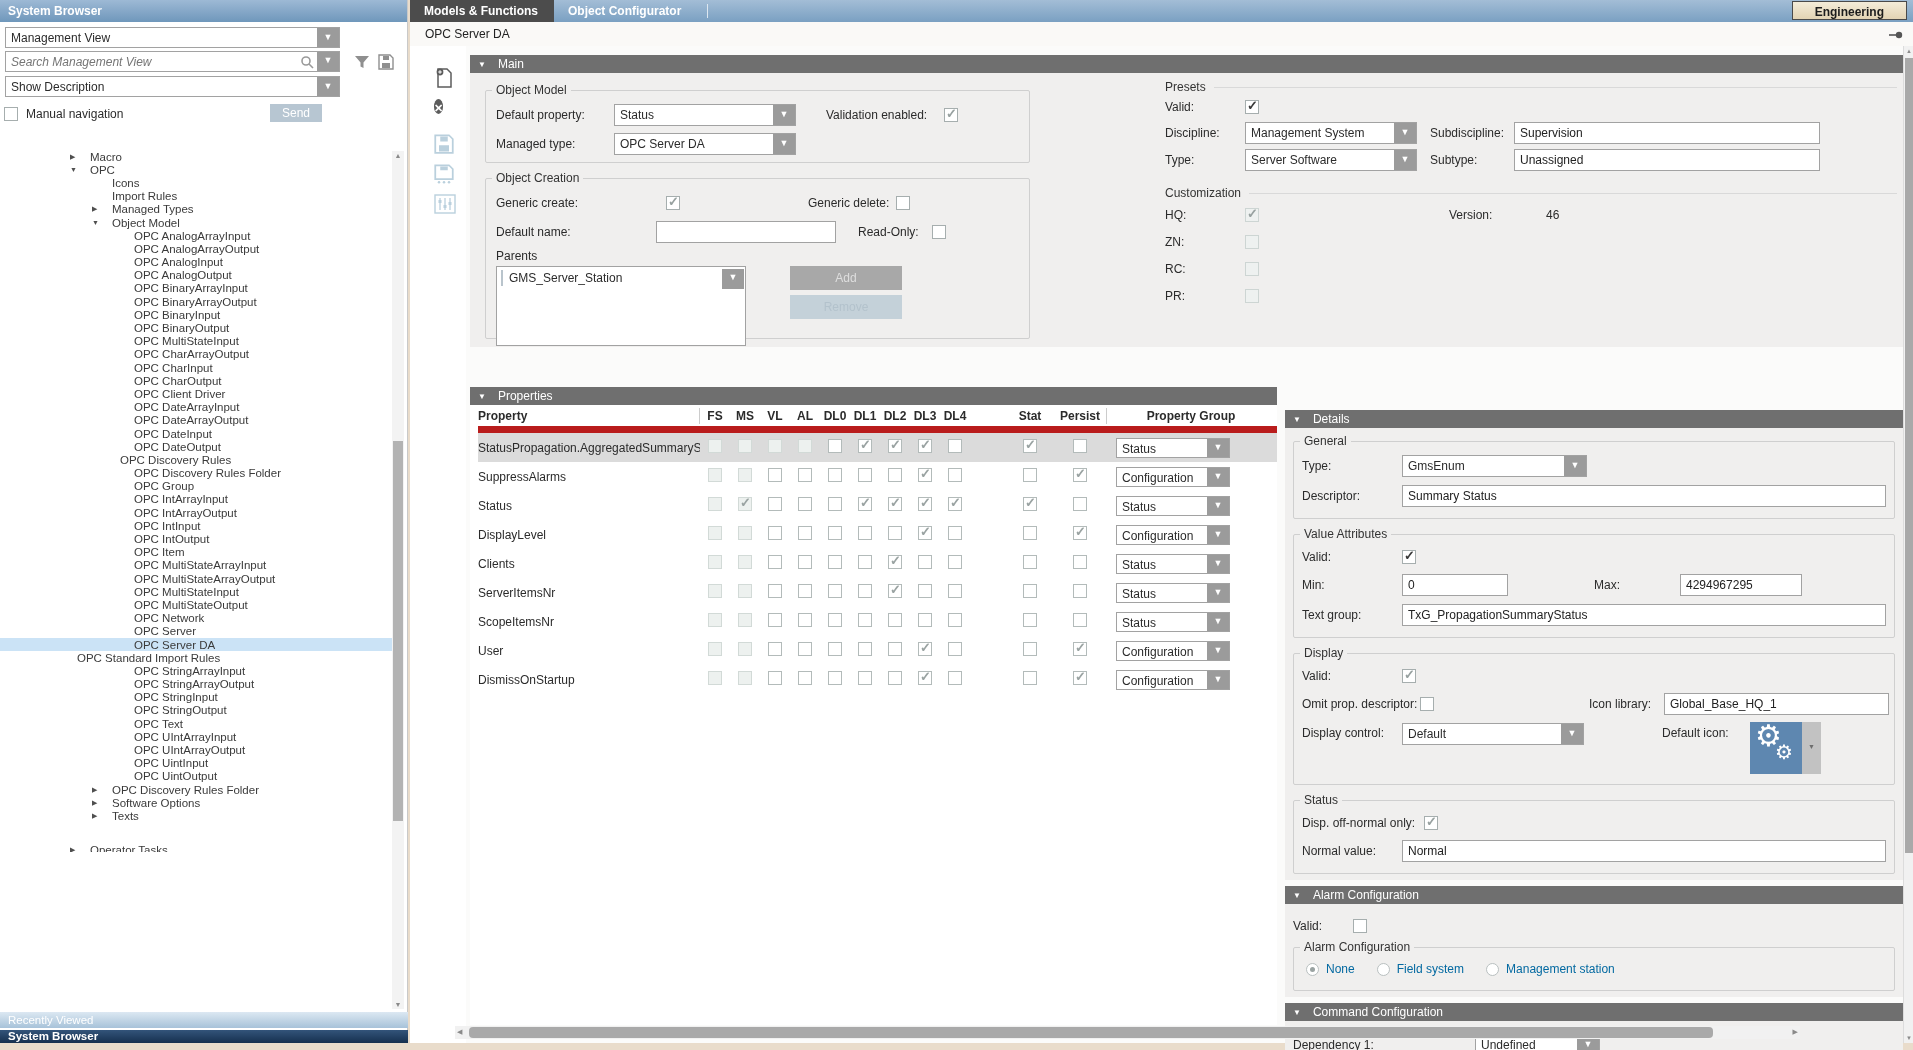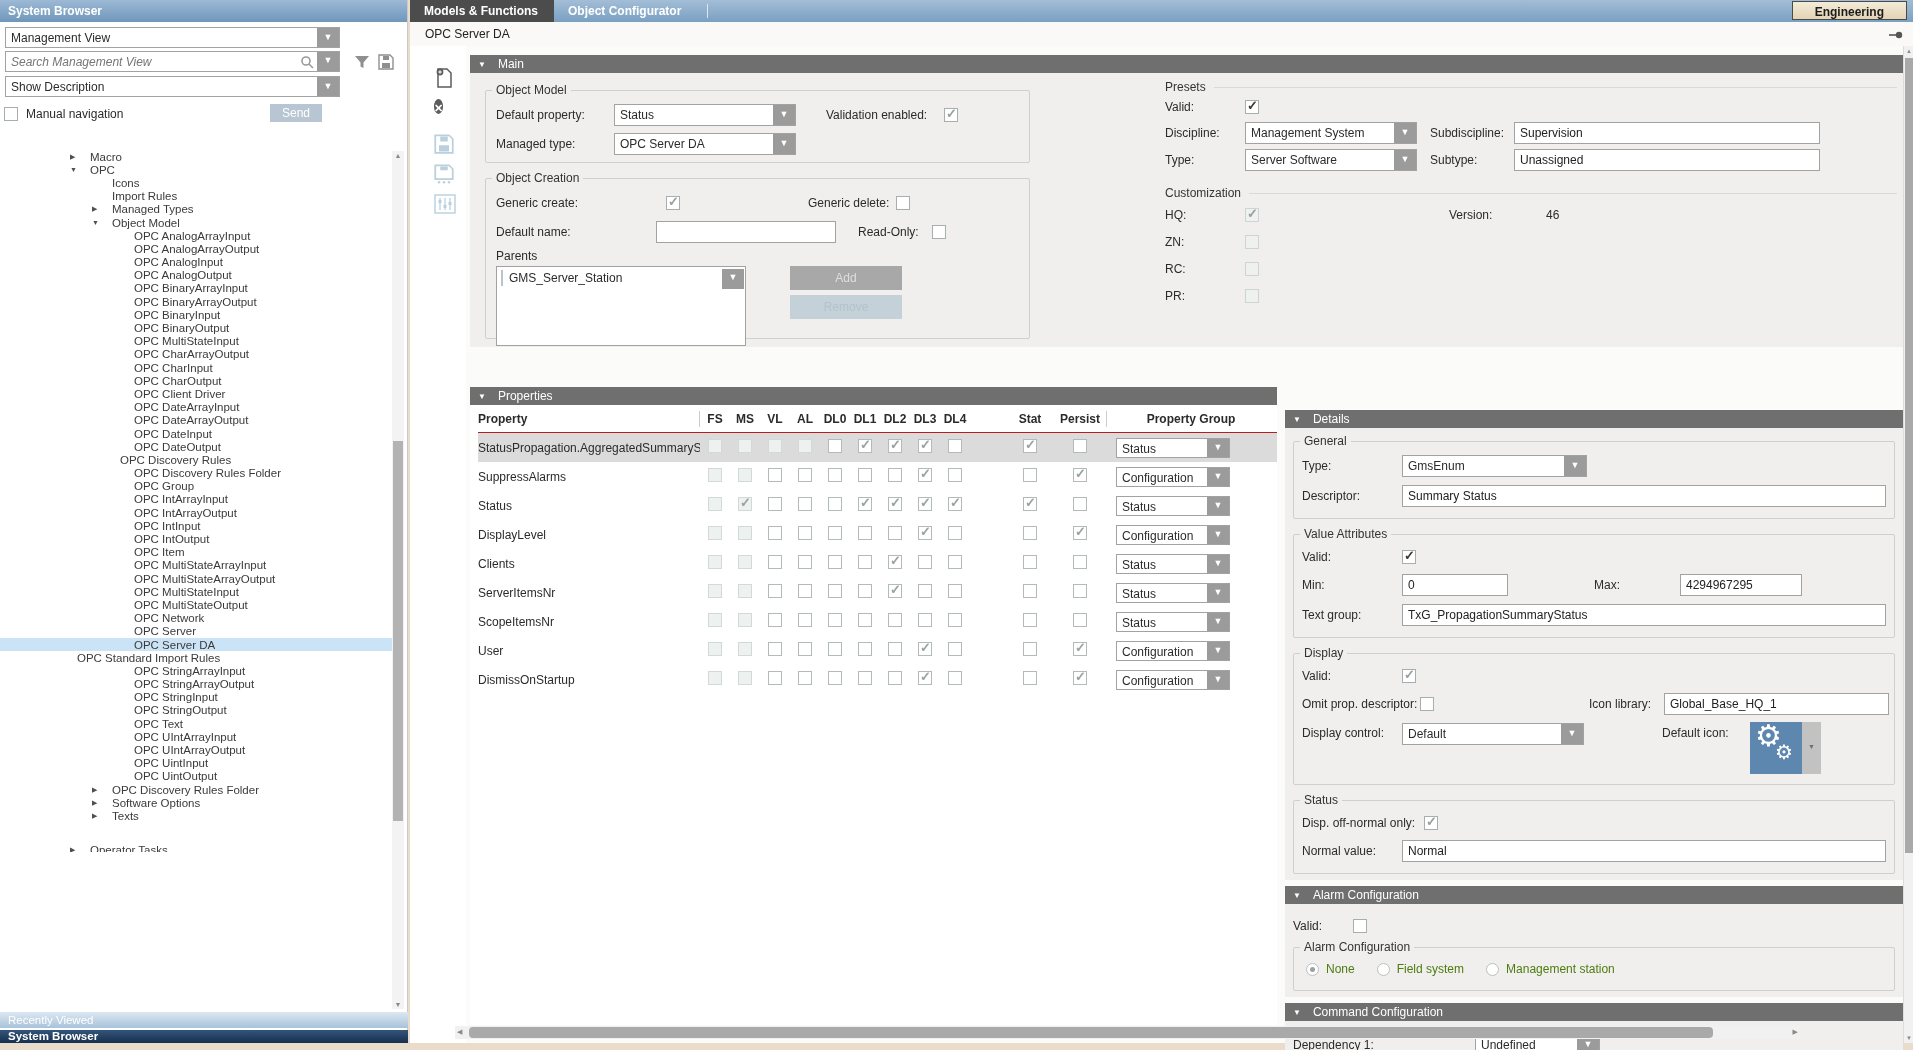--- a/index.html
+++ b/index.html
@@ -91,21 +91,21 @@
   .pl80 { width:80px; flex:none; } .dd190 { width:172px; flex:none; }
   .pl84 { width:84px; flex:none; margin-left:13px; }
   .pin306 { width:306px; flex:none; }
   .ver-val { margin-left:13px; }
   .maxin { width:26px; flex:none; }
   .in180 { width:180px; flex:none; }
   
   .sec-props { position:absolute; left:60px; top:387px; width:807px; }
   .props-area { background:#fff; height:620px; padding:0 0 0 8px; overflow:hidden; }
   .prow { display:grid; grid-template-columns:222px repeat(9,30px) 36px 48px 52px 10px 150px; align-items:center; height:29px; }
-  .prow.phead { height:28px; font-weight:bold; border-bottom:1px solid #b91c1c; }
+  .prow.phead { height:28px; font-weight:bold; border-bottom:7px solid #b91c1c; }
   .prow.rsel { background:#dbdbdb; }
   .pc { text-align:center; overflow:hidden; white-space:nowrap; }
   .phead .h0 { text-align:left; border-right:1px solid #cccccc; height:16px; line-height:16px; }
   .phead .h11, .phead .h12 { }
   .phead .sep { border-left:1px solid #cccccc; height:16px; }
   .pname { text-align:left; }
   .cbx { display:inline-block; width:14px; height:14px; background:#fff; border:1px solid #b3bbba; position:relative; }
   .cbx.dis { background:#edf1ef; border-color:#d2dad7; }
   .cbx.chk::after { content:"✓"; position:absolute; left:1px; top:-3px; font-size:13px; font-weight:bold; color:#9aa3a2; }
   .pg { text-align:left; }
@@ -125,21 +125,21 @@
   .din225 { width:225px; flex:none; }
   .icon-tile-wrap { display:flex; align-items:flex-start; }
   .icon-tile { width:52px; height:52px; background:#5e87b0; position:relative; flex:none; }
   .icon-tile .g1 { position:absolute; left:5px; top:-4px; color:#fff; font-size:30px; }
   .icon-tile .g2 { position:absolute; left:25px; top:18px; color:#fff; font-size:20px; }
   .icon-strip { width:19px; height:52px; background:#c2c2c2; position:relative; }
   .icon-strip::after { content:"▼"; position:absolute; left:0; right:0; top:21px; text-align:center; font-size:7px; color:#6d6d6d; }
   .radio-row { display:flex; align-items:center; margin:8px 0 8px 12px; }
   .radio { width:13px; height:13px; border:1px solid #b9c0c0; border-radius:50%; background:#fff; display:inline-block; position:relative; flex:none; }
   .radio.on::after { content:""; position:absolute; left:3px; top:3px; width:5px; height:5px; border-radius:50%; background:#9aa3a2; }
-  .radio-label { color:#4d7c0f; margin:0 22px 0 7px; }
+  .radio-label { color:#0369a1; margin:0 22px 0 7px; }
   .dl182 { width:182px; flex:none; }
   .dd125 { width:125px; flex:none; }
   
   .v-sb { position:absolute; left:1493px; top:46px; width:10px; height:997px; background:#f1f1f1; border-left:1px solid #dcdcdc; }
   .v-sb .thumb { position:absolute; left:1px; width:8px; top:12px; height:795px; background:#a9a9a9; }
   .v-sb .a-up, .v-sb .a-dn { position:absolute; left:0; width:10px; text-align:center; font-size:6px; color:#8a8a8a; }
   .h-sb { position:absolute; left:45px; top:1026px; width:1345px; height:13px; background:#f1f1f1; }
   .h-sb .thumb { position:absolute; top:1px; height:11px; left:14px; width:1244px; background:#a9a9a9; border-radius:4px; }
   .h-sb .a-l { position:absolute; left:2px; top:2px; font-size:7px; color:#8a8a8a; }
   .h-sb .a-r { position:absolute; right:2px; top:2px; font-size:7px; color:#8a8a8a; }

